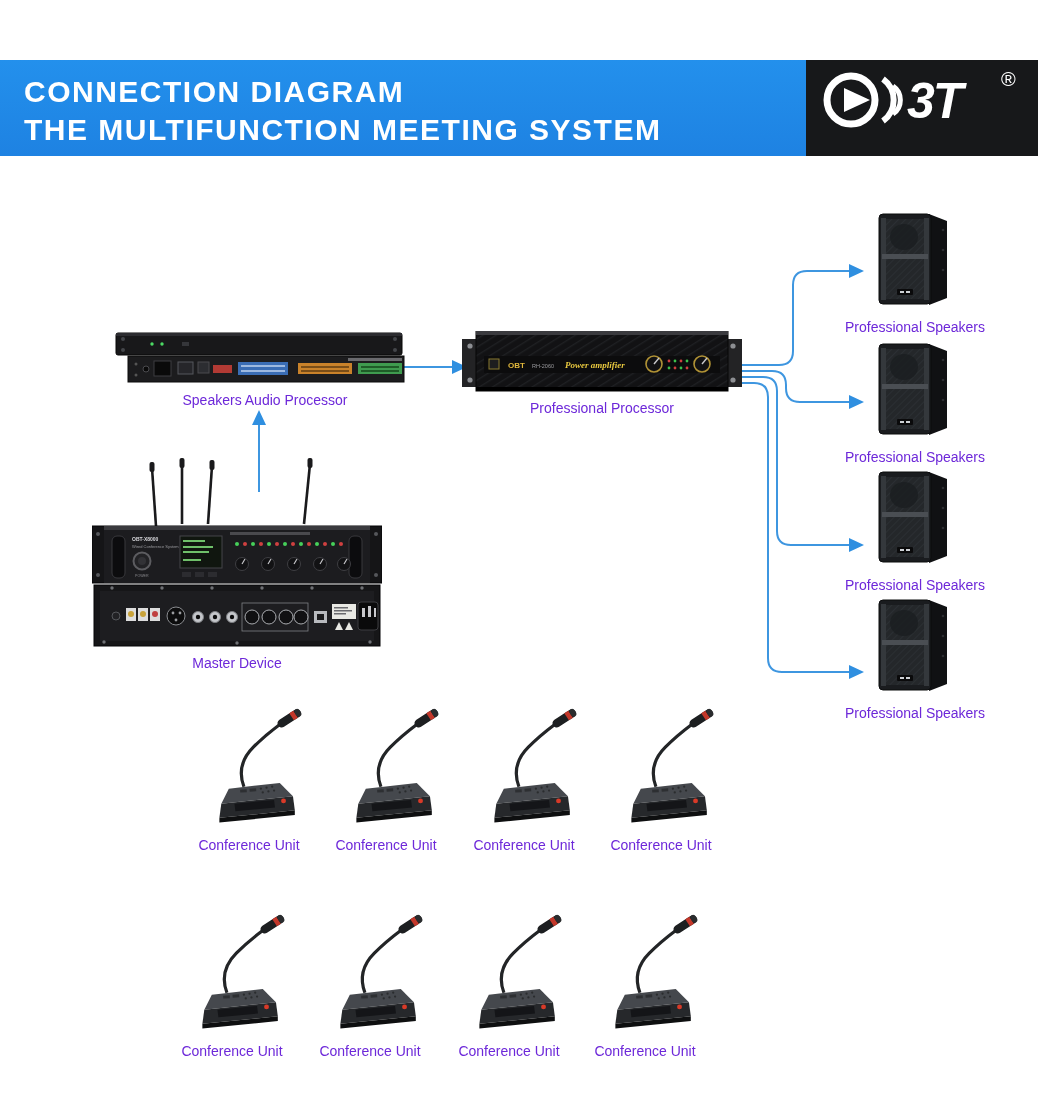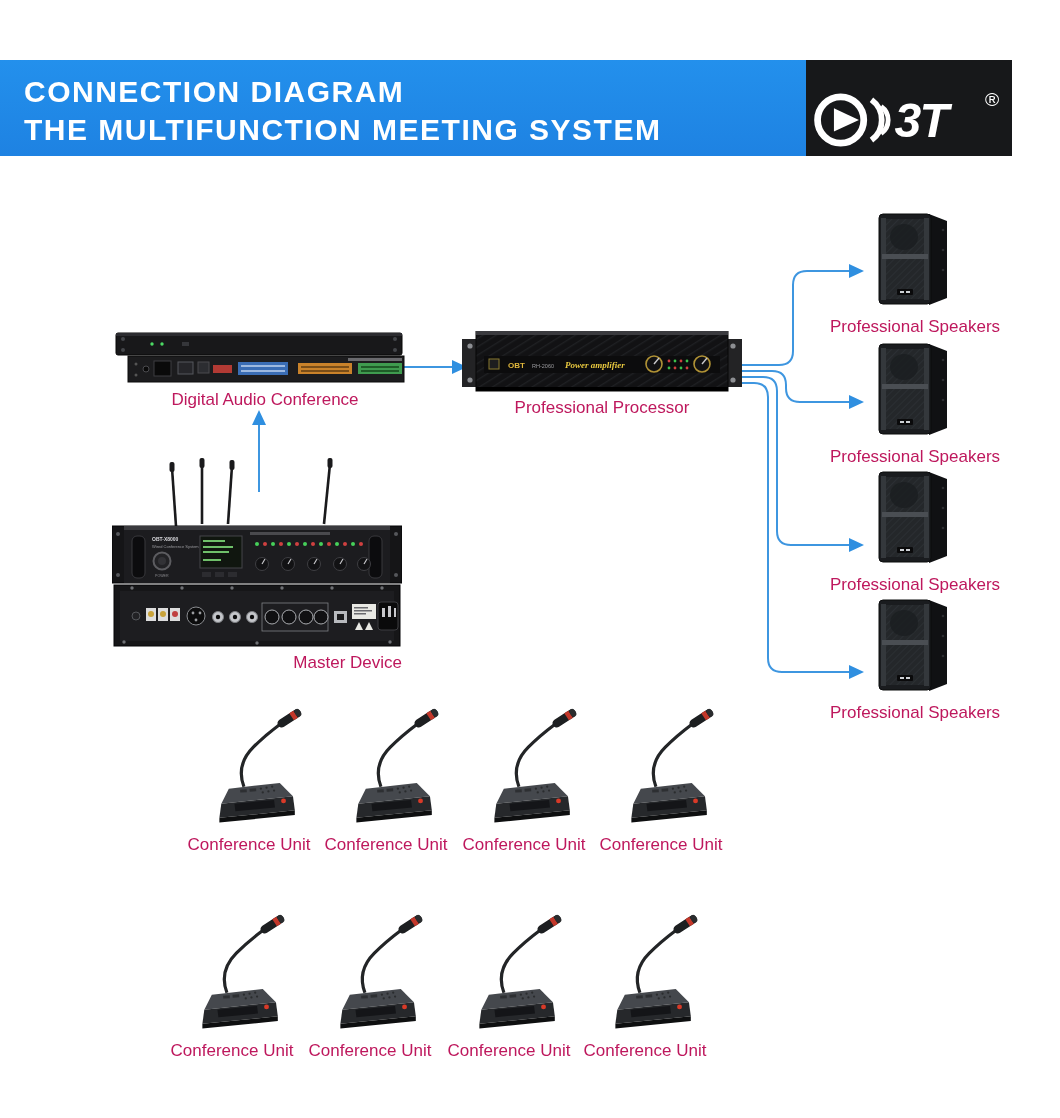--- a/index.html
+++ b/index.html
@@ -4,25 +4,25 @@
 <style>
   html,body{margin:0;padding:0;background:#ffffff;}
   .canvas{position:relative;width:1060px;height:1118px;background:#ffffff;overflow:hidden;
           font-family:"Liberation Sans", sans-serif;}
   
   .banner{position:absolute;left:0;top:60px;width:806px;height:96px;
           background:linear-gradient(180deg,#2390ec 0%,#1e82e2 100%);}
   .banner-inner{padding:13px 0 0 24px;}
   .title-line{color:#ffffff;font-weight:bold;font-size:30px;line-height:38px;
               letter-spacing:1.5px;white-space:nowrap;}
-  .logo-box{position:absolute;left:806px;top:60px;width:206px;height:96px;background:#17181a;
-            display:flex;align-items:flex-end;justify-content:center;}
+  .logo-box{position:absolute;left:806px;top:60px;width:232px;height:96px;background:#17181a;
+            display:flex;align-items:flex-start;justify-content:center;}
   
   .node{position:absolute;display:flex;flex-direction:column;align-items:center;}
-  .dev-label{font-size:17px;color:#be185d;text-align:center;white-space:nowrap;line-height:26px;}
+  .dev-label{font-size:14px;color:#6d28d9;text-align:center;white-space:nowrap;line-height:26px;}
   .overlay{position:absolute;left:0;top:0;}
 </style>
 </head>
 <body>
 
 <div class="canvas">
 
   <svg width="0" height="0" style="position:absolute">
     <defs>
       <pattern id="grille" width="5" height="5" patternUnits="userSpaceOnUse" patternTransform="rotate(45)">
@@ -138,21 +138,21 @@
           <rect x="189" y="35" width="48" height="2"></rect>
           <rect x="189" y="39" width="48" height="2"></rect>
         </g>
       <rect x="236" y="27" width="54" height="3" fill="#6a6a6e"></rect>
       <rect x="246" y="32" width="44" height="11" fill="#3f9b4f"></rect>
       <g fill="#1f5c28">
           <rect x="249" y="35" width="38" height="2"></rect>
           <rect x="249" y="39" width="38" height="2"></rect>
         </g>
     </svg>
-    <div class="dev-label" style="margin-top:4px">Digital Audio Conference</div>
+    <div class="dev-label" style="margin-top:4px">Speakers Audio Processor</div>
   </div>
 
   <div class="node" style="left:462px;top:331px;width:280px;justify-content:space-between;">
     <svg width="280" height="64" viewBox="0 0 280 64">
       <rect x="0" y="8" width="18" height="48" fill="#232325"></rect>
       <rect x="262" y="8" width="18" height="48" fill="#232325"></rect>
       <circle cx="8" cy="15" r="2.6" fill="#8d8f93"></circle>
         <circle cx="8" cy="49" r="2.6" fill="#8d8f93"></circle>
       <circle cx="271" cy="15" r="2.6" fill="#8d8f93"></circle>
         <circle cx="271" cy="49" r="2.6" fill="#8d8f93"></circle>
@@ -179,21 +179,21 @@
         <line x1="192" y1="33" x2="197" y2="27" stroke="#c8c8cc" stroke-width="1.4"></line>
       </g>
       <g>
         <circle cx="240" cy="33" r="8" fill="#111113" stroke="#b09235" stroke-width="1.6"></circle>
         <line x1="240" y1="33" x2="245" y2="27" stroke="#c8c8cc" stroke-width="1.4"></line>
       </g>
     </svg>
     <div class="dev-label">Professional Processor</div>
   </div>
 
-  <div class="node" style="left:112px;top:458px;width:290px;align-items:flex-end;">
+  <div class="node" style="left:92px;top:458px;width:290px;">
     <svg width="290" height="192" viewBox="0 0 290 192">
       <g stroke="#1a1a1c" stroke-width="2.6">
         <line x1="64" y1="68" x2="60" y2="10"></line>
           <line x1="90" y1="66" x2="90" y2="6"></line>
         <line x1="116" y1="66" x2="120" y2="8"></line>
           <line x1="212" y1="66" x2="218" y2="6"></line>
       </g>
       <g fill="#1a1a1c">
         <rect x="57.5" y="4" width="5" height="10" rx="2"></rect>
           <rect x="87.5" y="0" width="5" height="10" rx="2"></rect>

